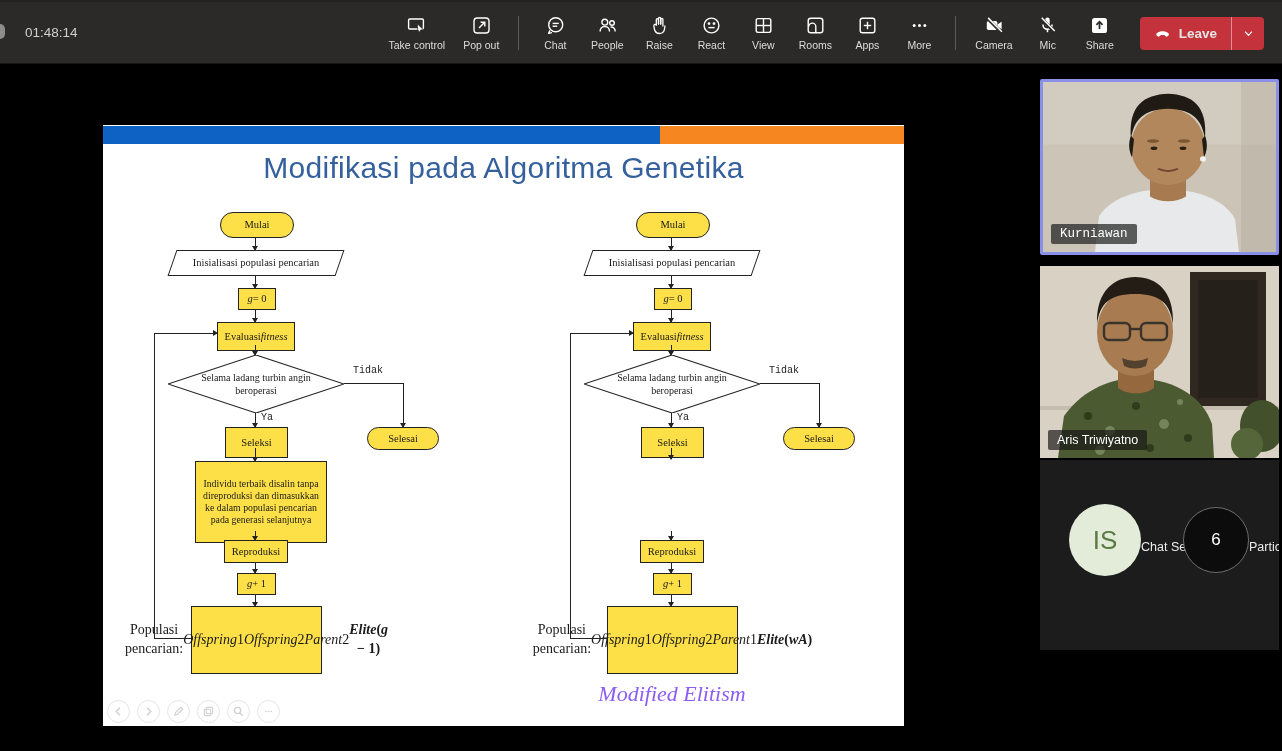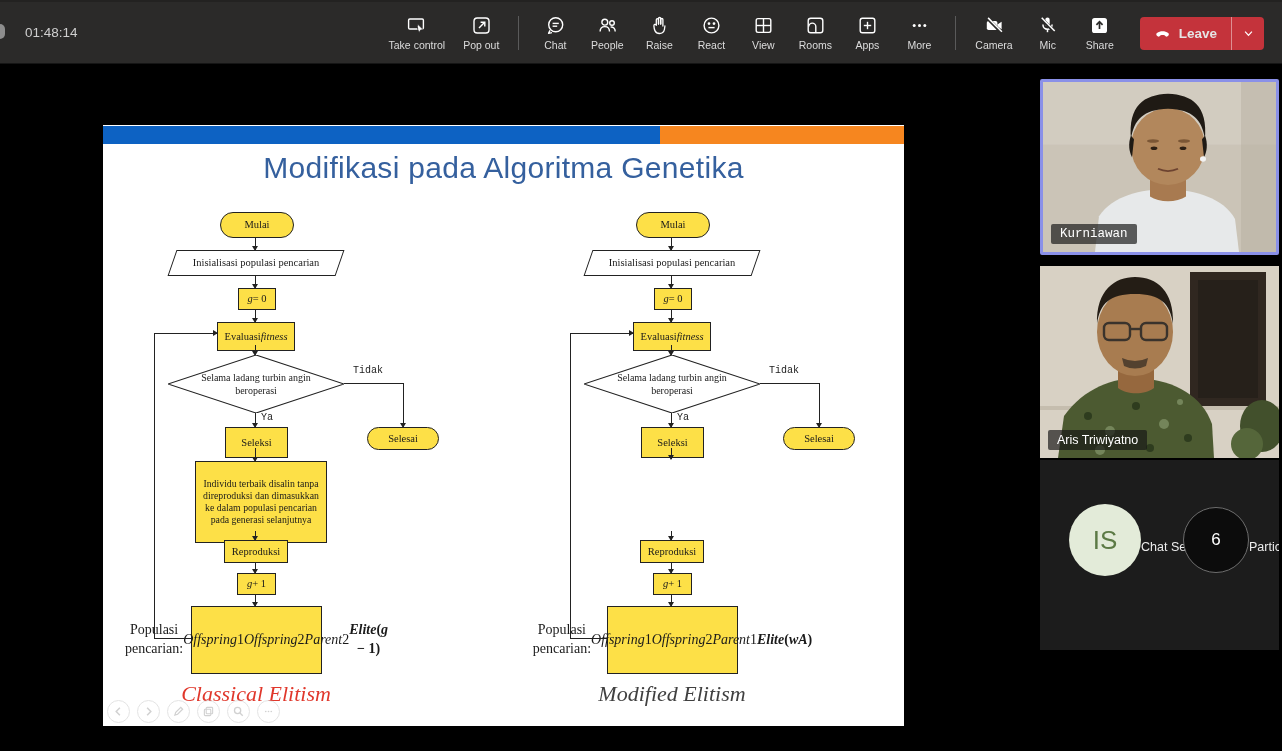--- a/index.html
+++ b/index.html
@@ -56,21 +56,21 @@
   .n-seleksi { left:122px; top:302px; width:63px; height:31px; }
   .n-selesai { left:264px; top:302px; width:72px; height:23px; border-radius:12px; }
   .n-process { left:92px;  top:336px; width:132px; height:82px; font-size:9.8px; padding:2px 3px; }
   .chart.b .n-process { left:78px; top:334px; width:150px; height:72px; border:3px solid #e52a1e; }
   .n-repro   { left:121px; top:415px; width:64px; height:23px; }
   .n-g1      { left:134px; top:448px; width:39px; height:22px; }
   .n-pop     { left:88px;  top:481px; width:131px; height:68px; font-size:14px; line-height:1.35; }
   .caption   { position:absolute; left:0; top:556px; width:306px; text-align:center;
                font-family:"Liberation Serif", serif; font-style:italic; font-size:22px; }
   .chart.a .caption { color:#e0372b; }
-  .chart.b .caption { color:#404040; }
+  .chart.b .caption { color:#8b5cf6; }
   .lbl { position:absolute; font-family:Liberation Mono, monospace; font-size:10px; color:#1a1a1a; }
 
   .va { position:absolute; width:0; border-left:1.3px solid #222; }
   .va::after { content:""; position:absolute; bottom:-1px; left:-4.2px;
                border:3.6px solid transparent; border-top:5.5px solid #222; border-bottom:none; }
   .ha { position:absolute; height:0; border-top:1.3px solid #222; }
   .ha.ar::after { content:""; position:absolute; right:-1px; top:-4.4px;
                   border:3.6px solid transparent; border-left:5.5px solid #222; border-right:none; }
   .ln-v { position:absolute; width:0; border-left:1.3px solid #222; }
   .ln-h { position:absolute; height:0; border-top:1.3px solid #222; }
@@ -290,21 +290,20 @@
         <div class="node n-process">Individu terbaik disalin tanpa direproduksi dan dimasukkan ke dalam populasi pencarian pada generasi selanjutnya</div>
         <div class="va" style="left:152px; top:406px; height:9px;"></div>
         <div class="node n-repro">Reproduksi</div>
         <div class="va" style="left:152px; top:438px; height:10px;"></div>
         <div class="node n-g1"><i>g</i> + 1</div>
         <div class="va" style="left:152px; top:470px; height:11px;"></div>
         <div class="node n-pop">Populasi pencarian:<br><i>Offspring</i> 1<br><i>Offspring</i> 2<br><i>Parent</i> 2<br><b><i>Elite</i>(<i>g</i> − 1)</b></div>
         <div class="ln-h" style="left:51px; top:513px; width:37px;"></div>
         <div class="ln-v" style="left:51px; top:208px; height:305px;"></div>
         <div class="ha ar" style="left:51px; top:208px; width:63px;"></div>
-        <div class="caption">Classical Elitism</div>
       </div>
 
       <div class="chart b">
         <div class="node n-mulai">Mulai</div>
         <div class="va" style="left:152px; top:113px; height:12px;"></div>
         <div class="node n-init">
           <div class="pgram-bg"></div>
           <span class="txt">Inisialisasi populasi pencarian</span>
         </div>
         <div class="va" style="left:152px; top:151px; height:12px;"></div>

